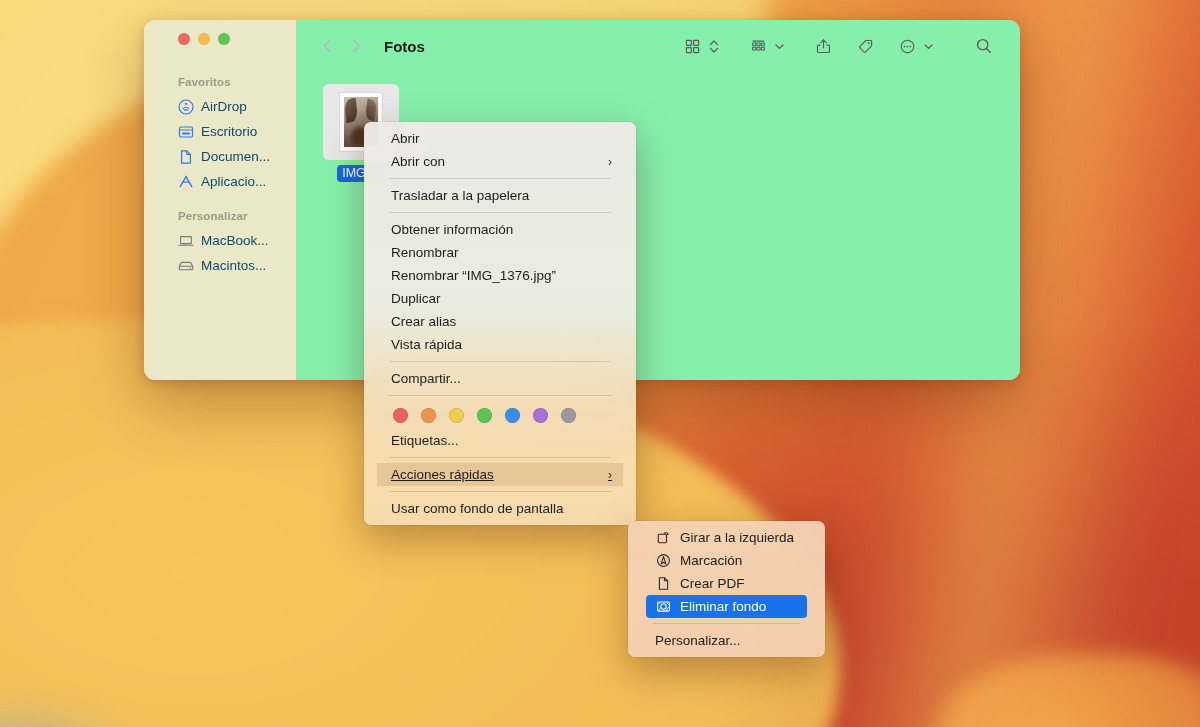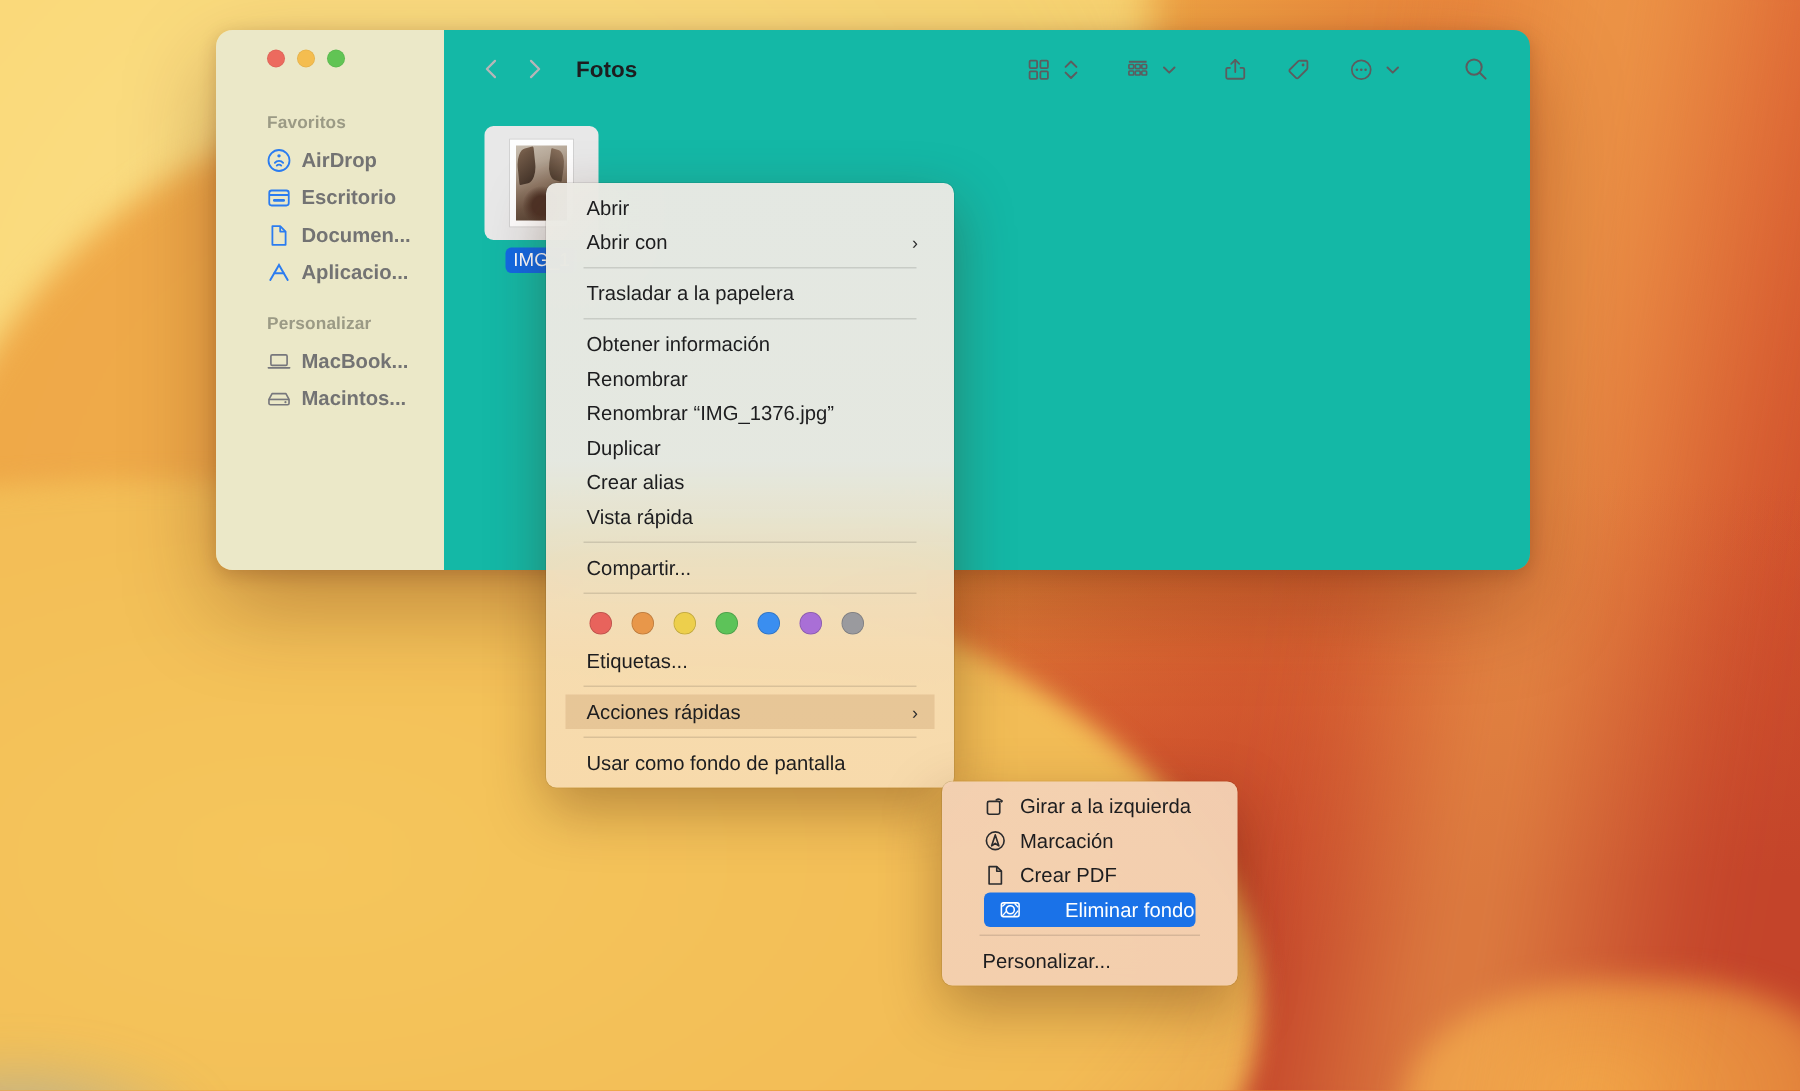--- a/index.html
+++ b/index.html
@@ -111,30 +111,30 @@
   .tl-yellow { background: #f4bd4f; box-shadow: inset 0 0 0 0.5px rgba(0,0,0,0.07); }
   .tl-green  { background: #61c454; box-shadow: inset 0 0 0 0.5px rgba(0,0,0,0.07); }
 
   .sb-section-title {
     font-size: 11.5px; font-weight: 700; color: #9b9a85;
     padding: 16px 0 6px 20px; letter-spacing: 0.1px;
   }
   .sb-item {
     display: flex; align-items: center; gap: 7px;
     height: 25px; padding: 0 10px 0 19px;
-    font-size: 13.5px; color: #737373;
-    cursor: default; white-space: nowrap; font-weight: bold;
+    font-size: 13.5px; color: #0c4a6e;
+    cursor: default; white-space: nowrap;
   }
   .sb-icon { width: 17px; height: 17px; display: inline-flex; align-items: center; justify-content: center; flex: 0 0 17px; }
   .sb-icon svg { display: block; }
 
   
   #content-pane {
     flex: 1;
-    background: #14b8a6;
+    background: #86efac;
     position: relative;
     display: flex; flex-direction: column;
   }
   #toolbar {
     height: 52px;
     display: flex; align-items: center;
     padding: 0 22px 0 18px;
     flex: 0 0 52px;
   }
   .tb-btn {
@@ -243,28 +243,28 @@
     cursor: default;
     position: relative;
   }
   .ctx-item .lbl { flex: 1; }
   .ctx-item .chev {
     font-size: 12px; color: #2b2b2d;
     margin-left: 10px; line-height: 1;
   }
   .ctx-item.highlighted {
     background: rgba(195,150,100,0.30);
+    text-decoration: underline;
   }
   .ctx-item.selected {
     background: #1a72e8;
     color: #ffffff;
     border-radius: 4px;
-    margin: 0 15px;
+    margin: 0 5px;
     padding-left: 9px;
-    gap: 20px;
   }
   .ctx-sep {
     height: 1px;
     background: rgba(0,0,0,0.12);
     margin: 5px 12px;
   }
   .ctx-item .micon {
     width: 17px; flex: 0 0 17px;
     display: inline-flex; align-items: center; justify-content: center;
     margin-right: 8px;

